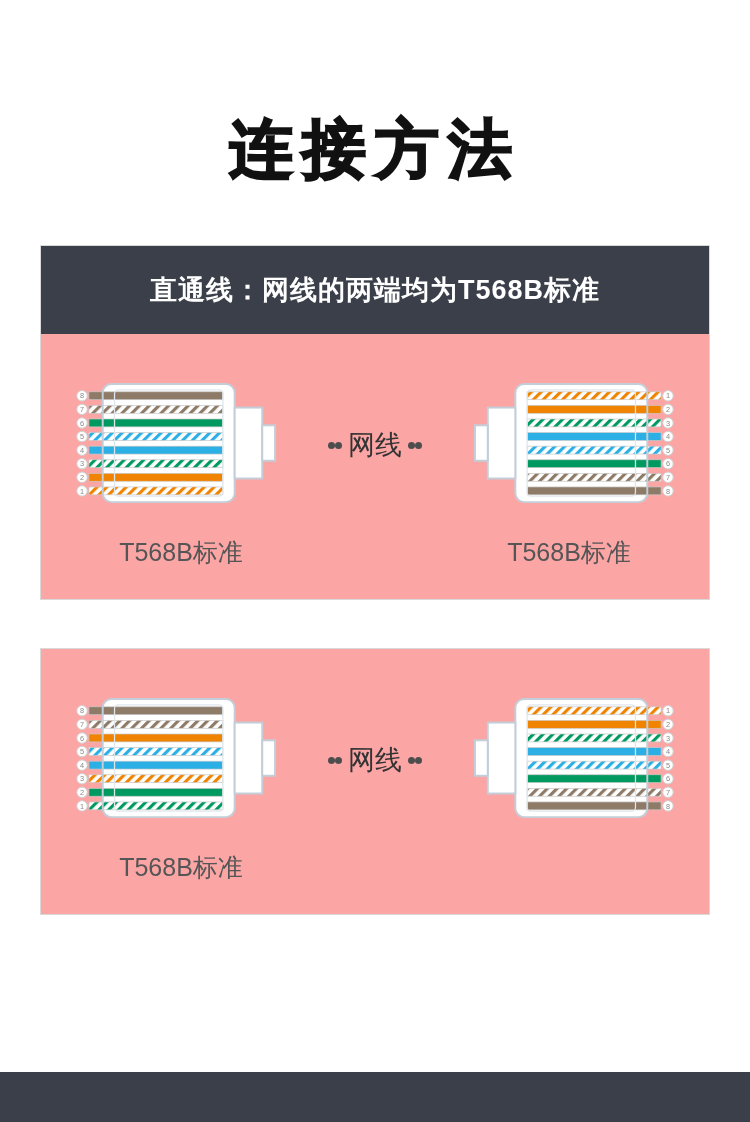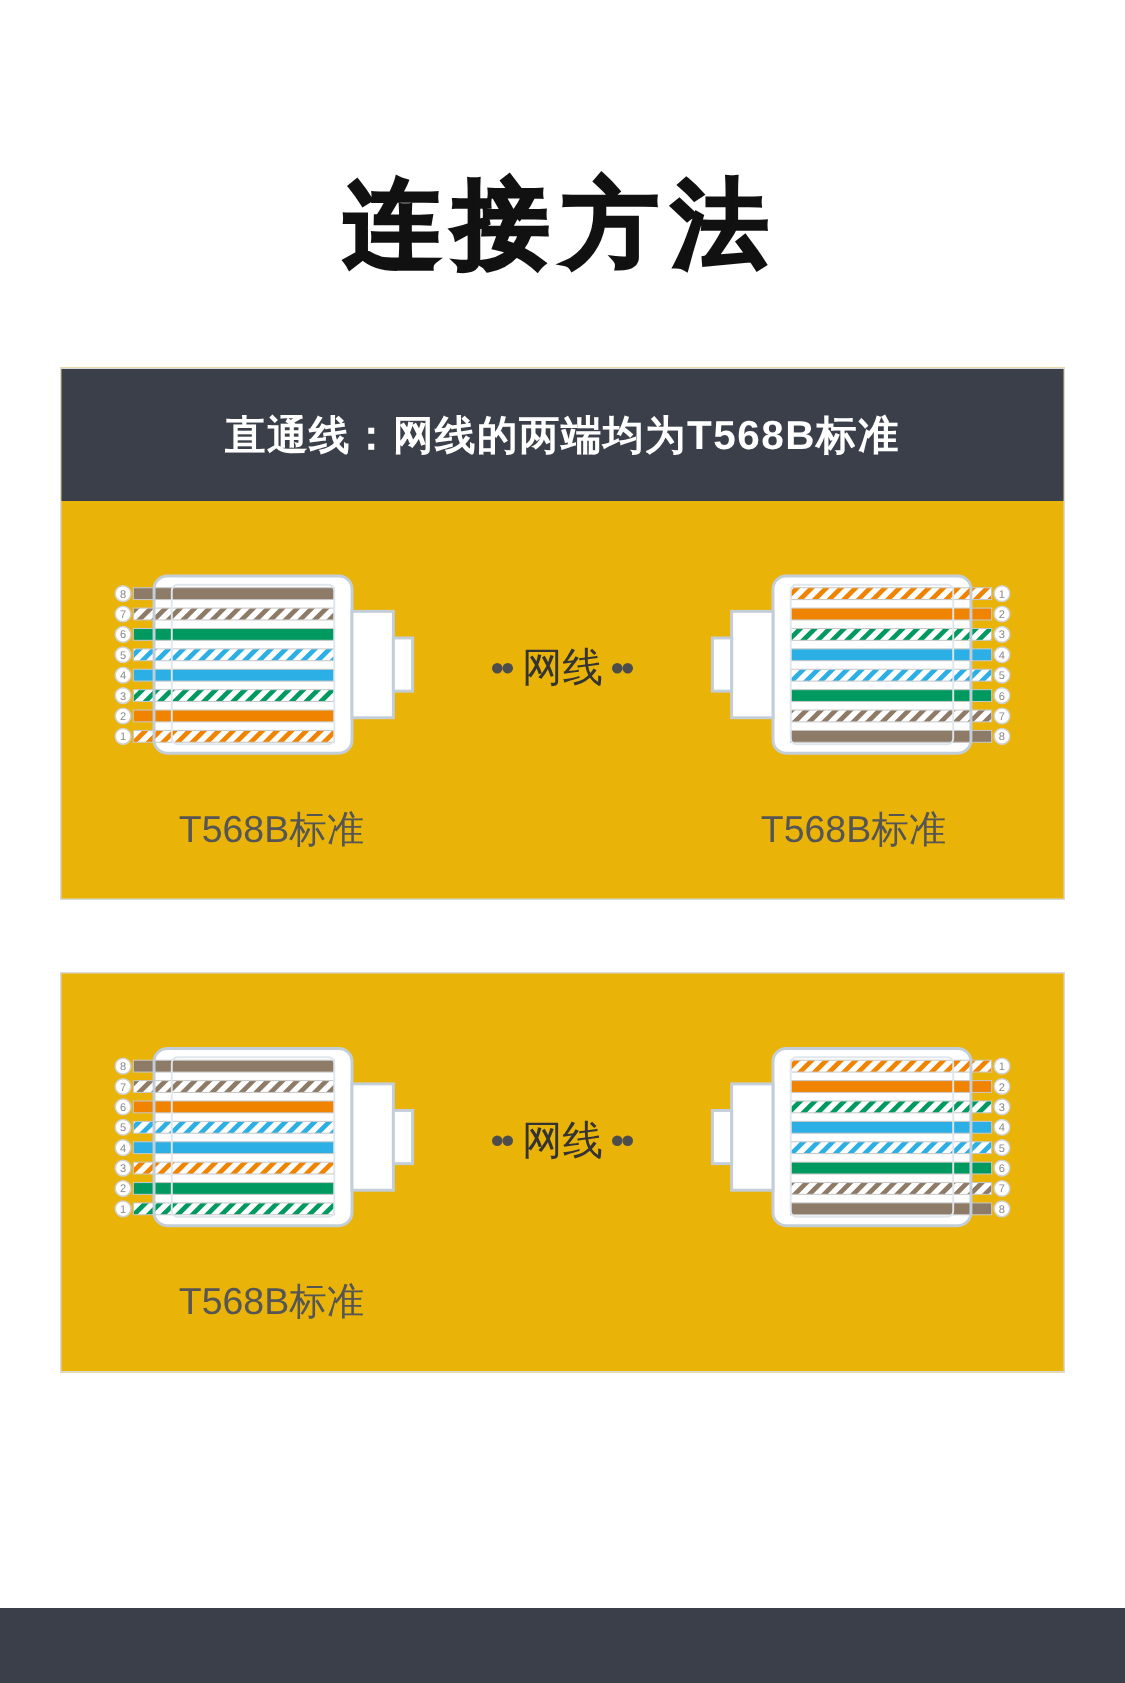--- a/index.html
+++ b/index.html
@@ -22,21 +22,21 @@
     font-size: 64px;
     font-weight: 800;
     letter-spacing: 9px;
     color: var(--title_text, #111111);
     -webkit-text-stroke: 2px var(--title_text, #111111);
   }
 
   .panel {
     margin: 0 40px 48px;
     border: 1px solid var(--panel_border, #d9d9d9);
-    background: #eab308;
+    background: #fca5a5;
   }
 
   .panel-header {
     background: var(--header_bg, #3a3f4a);
     color: var(--header_text, #ffffff);
     text-align: center;
     font-size: 27px;
     font-weight: 700;
     letter-spacing: 1px;
     padding: 26px 8px;

